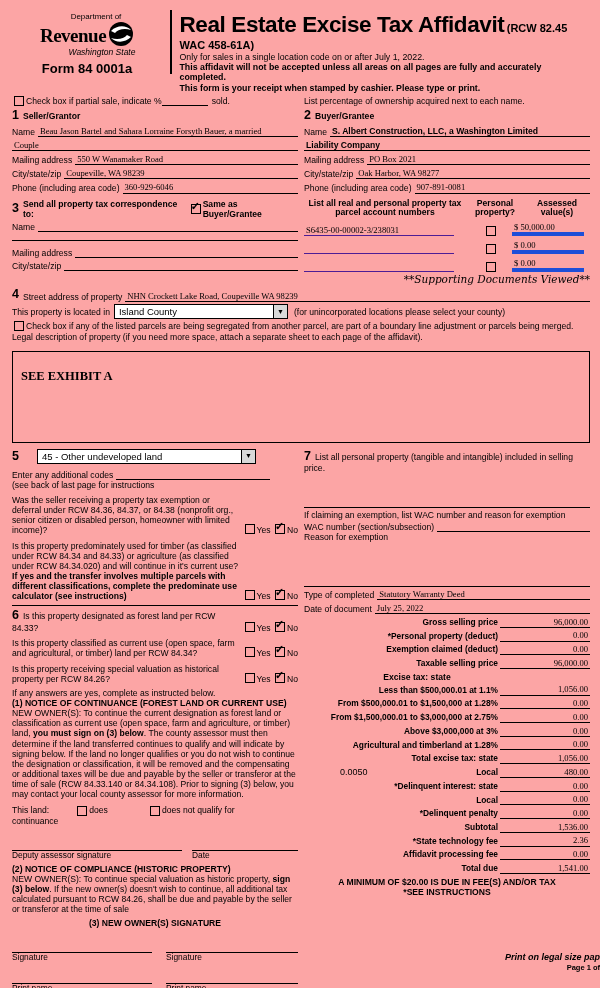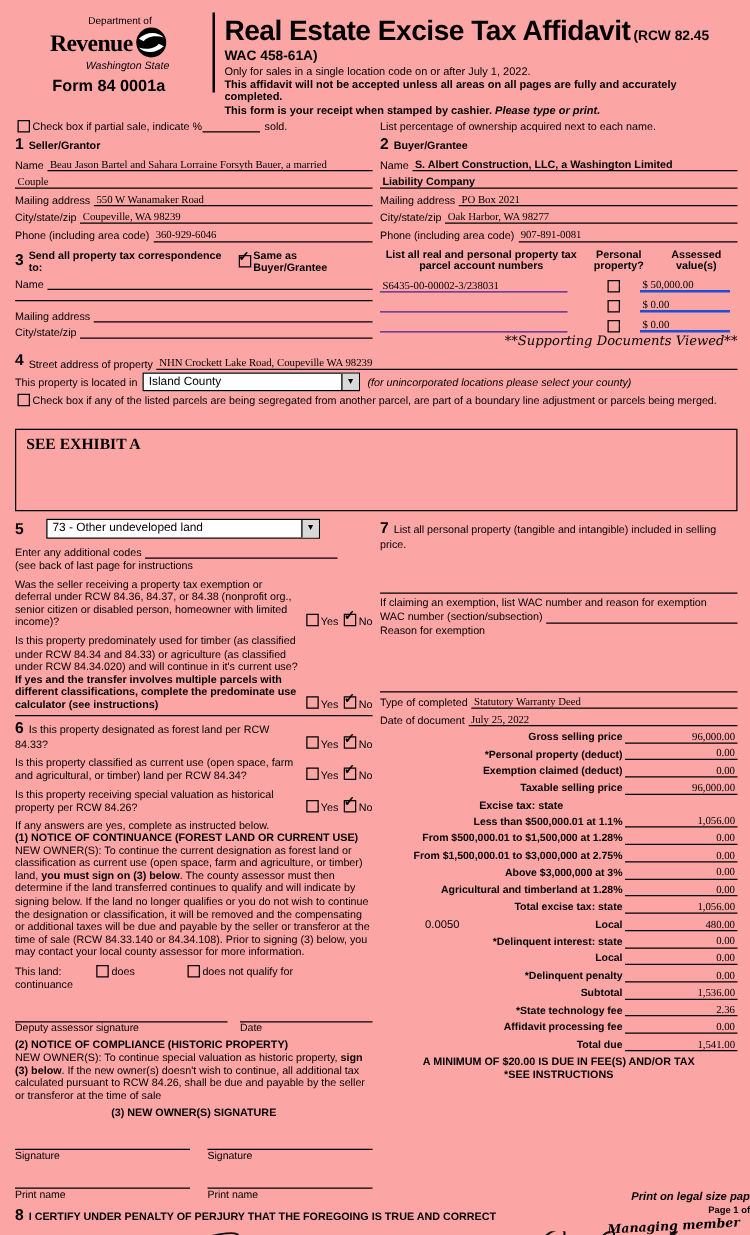--- a/index.html
+++ b/index.html
@@ -1,19 +1,19 @@
 <!DOCTYPE html>
 <html><head>
 <meta charset="utf-8">
 <style>
   html,body{margin:0;padding:0;background:#e8e8e8}
   .page{width:600px;height:988px;margin:0 auto;background:#fca5a5;color:#000;
     font-family:"Liberation Sans",sans-serif;font-size:8.6px;line-height:1.18;
     box-sizing:border-box;padding:6px 10px 0 12px;position:relative;overflow:hidden}
-  .b{font-weight:bold}.i{font-style:italic}
+  .b{font-weight:bold}.i{}
   .ser{font-family:"Liberation Serif",serif}
   .hand{font-family:"DejaVu Serif",serif;font-style:italic;font-weight:bold}
   .row{display:flex;align-items:flex-end}
   .fill{flex:1;border-bottom:1px solid #000;min-height:9px}
   .cb{display:inline-block;width:8px;height:8px;border:1.2px solid #000;position:relative;
       vertical-align:-1px;margin:0 2px;flex:none}
   .cb .mk{position:absolute;left:-1px;top:-4px;font-size:11px;font-weight:bold;line-height:1}
   
   .hdr{display:flex;gap:8px;margin-bottom:3px}
   .logo{width:150px;text-align:center;padding-top:6px}
@@ -33,26 +33,26 @@
   .colR{flex:1}
   .secnum{font-size:12.5px;font-weight:bold;margin-right:4px}
   .seclab{font-weight:bold}
   .fldrow{display:flex;align-items:flex-end;margin-top:3px}
   .fldlab{white-space:nowrap;margin-right:3px}
   .ulval{border-bottom:1px solid #000;flex:1;padding:0 2px;white-space:nowrap;overflow:hidden}
   
   .parhead{display:flex;font-weight:bold;text-align:center;line-height:1.1}
   .parrow{display:flex;align-items:flex-end;margin-top:4px}
   .parnum{width:148px;border-bottom:1px solid #4c1d95;padding-left:2px;min-height:10px}
-  .parval{width:70px;border-bottom:2px solid #1d4ed8;padding-left:2px;margin-left:14px}
+  .parval{width:70px;border-bottom:4px solid #1d4ed8;padding-left:2px;margin-left:14px}
   .dd{display:inline-flex;border:1.4px solid #000;align-items:stretch;background:#fff}
   .ddval{padding:1px 4px;min-width:150px;font-size:9.5px}
   .ddbtn{width:13px;background:#d8d8d8;border-left:1.4px solid #000;display:flex;
          align-items:center;justify-content:center;font-size:7px}
-  .legalbox{border:1.6px solid #000;height:56px;padding:4px 8px;margin:18px 0 6px}
+  .legalbox{border:1.6px solid #000;height:56px;padding:17px 8px;margin:8px 0 6px}
   .exh{font-family:"Liberation Serif",serif;font-weight:bold;font-size:12.5px}
   
   .q{display:flex;margin-top:5px}
   .qt{flex:1;padding-right:4px}
   .yn{white-space:nowrap;flex:none;align-self:flex-end}
   .sep{border-top:1.4px solid #000;margin:4px 0 2px}
   
   .mrow{display:flex;align-items:flex-end;margin-top:2.6px}
   .mlab{margin-left:auto;white-space:nowrap;font-weight:bold;font-size:8.4px}
   .mline{width:88px;flex:none;border-bottom:1px solid #000;text-align:right;
@@ -229,31 +229,32 @@
       <span class="dd" style="margin-left:4px">
         <span class="ddval">Island County</span>
         <span class="ddbtn">▼</span>
       </span>
       <span class="i" style="margin-left:6px">(for unincorporated locations please select your county)</span>
     </div>
     <div class="row" style="margin-top:2px;align-items:flex-end">
       <span class="cb"></span>
       <span>Check box if any of the listed parcels are being segregated from another parcel, are part of a boundary line adjustment or parcels being merged.</span>
     </div>
+    <div style="margin-top:1px">Legal description of property (if you need more space, attach a separate sheet to each page of the affidavit).</div>
     <div class="legalbox">
       <span class="exh">SEE EXHIBIT A</span>
     </div>
   </div>
 
   <div class="cols">
     <div class="colL">
       <div class="row" style="align-items:center">
         <span class="secnum">5</span>
         <span class="dd" style="margin-left:14px">
-          <span class="ddval" style="min-width:195px">73 - Other undeveloped land</span>
+          <span class="ddval" style="min-width:195px">45 - Other undeveloped land</span>
           <span class="ddbtn">▼</span>
         </span>
       </div>
       <div class="fldrow" style="margin-top:6px">
         <span class="fldlab">Enter any additional codes</span>
         <span class="ulval" style="max-width:150px"></span>
       </div>
       <div>(see back of last page for instructions</div>
       <div class="q">
         <span class="qt">Was the seller receiving a property tax exemption or deferral under RCW 84.36, 84.37, or 84.38 (nonprofit org., senior citizen or disabled person, homeowner with limited income)?</span>

